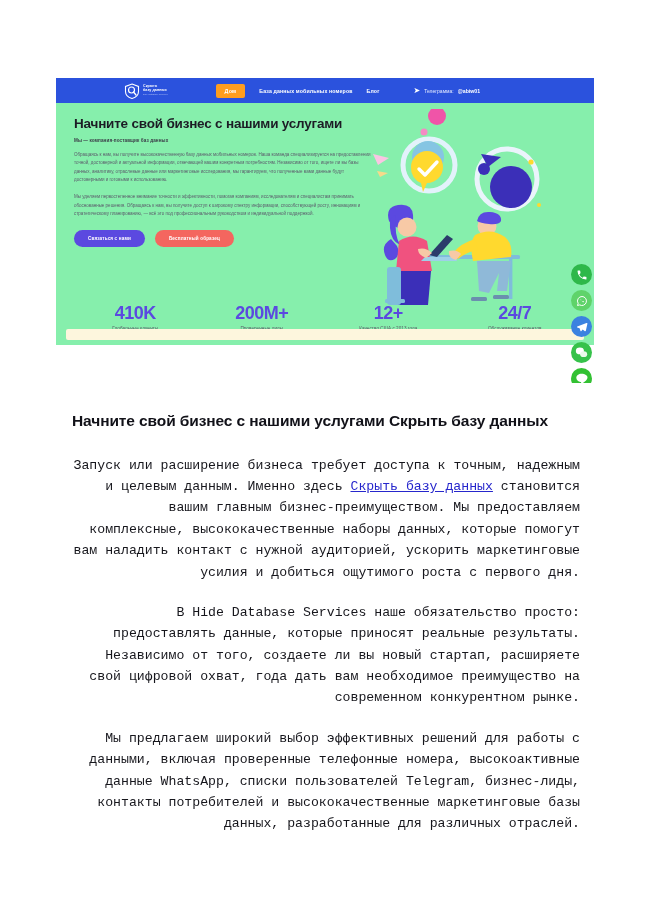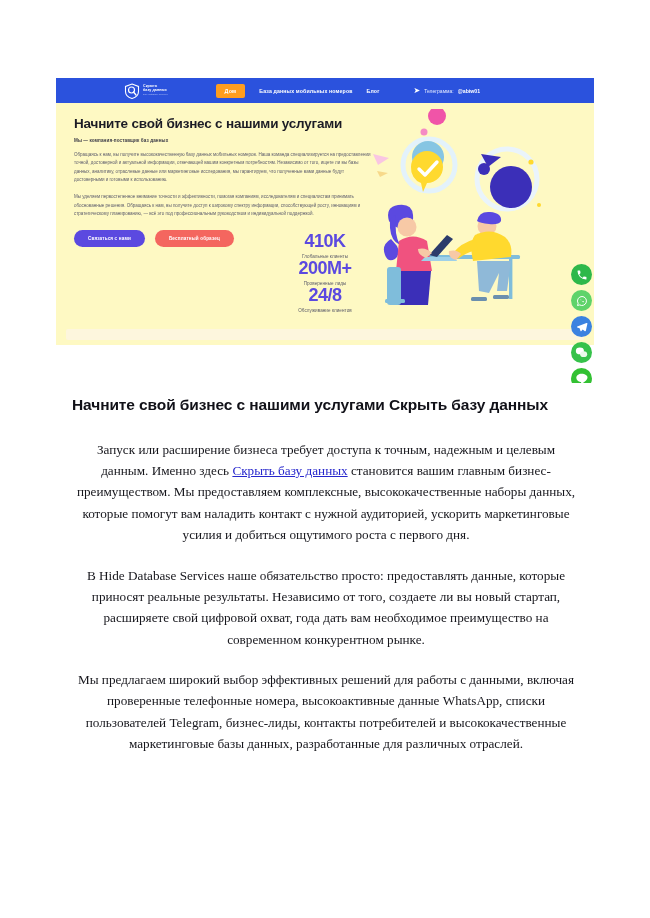--- a/index.html
+++ b/index.html
@@ -55,21 +55,21 @@
     display:flex; align-items:center; gap:4px; margin-left: 20px;
   }
   .tg-plane { color:#ffffff; font-size:8px; line-height:1; transform: rotate(0deg); }
   .nav-tg-label { color:#e4eaff; font-size:5px; }
   .nav-tg-handle { color:#ffffff; font-size:5.2px; font-weight:700; }
 
   
   .hero {
     position: relative;
     height: 242px;
-    background: #fef9c3;
+    background: #86efac;
     padding: 13px 0 0 18px;
   }
   .hero-title {
     font-size: 13.5px; font-weight: 700; color: #1c1c25;
     letter-spacing: -0.2px; margin: 0 0 7px 0;
   }
   .hero-sub {
     font-size: 4.6px; font-weight: 700; color: #3a3a46; margin: 0 0 8px 0;
     letter-spacing: .1px;
   }
@@ -83,22 +83,22 @@
     padding: 6px 14px; letter-spacing: .15px;
   }
   .btn-primary { background: #5b49e0; }
   .btn-secondary { background: #f4665f; }
 
   
   .illus { position: absolute; right: 18px; top: 6px; width: 205px; height: 200px; }
 
   
   .stats {
-    position: absolute; left: 0; right: 0; bottom: 32px;
-    display: flex; padding: 0 16px; flex-direction: column;
+    position: absolute; left: 0; right: 0; bottom: 14px;
+    display: flex; padding: 0 16px;
   }
   .stat { flex: 1; text-align: center; }
   .stat-num {
     font-size: 18px; font-weight: 800; color: #5b49e0; letter-spacing: -0.5px;
     line-height: 1;
   }
   .stat-lbl { font-size: 4.6px; color: #5a5a68; margin-top: 4px; letter-spacing:.05px;}
 
   .cream-bar {
     position: absolute; left: 10px; right: 10px; bottom: 5px; height: 11px;
@@ -115,30 +115,30 @@
     display: flex; align-items: center; justify-content: center;
     color: #fff; font-size: 11px; line-height: 1;
   }
   .soc-phone { background: #2eb84a; }
   .soc-wa { background: #5fd36a; }
   .soc-tg { background: #3b82e0; }
   .soc-wechat { background: #36c24a; }
   .soc-line { background: #33c133; }
 
   
-  .article { position: absolute; left: 72px; top: 392px; width: 508px; }
+  .article { position: absolute; left: 72px; top: 408px; width: 508px; }
   .art-h1 {
     font-family: "Liberation Sans", sans-serif;
     font-size: 15.5px; font-weight: 700; color: #111118;
     line-height: 1.72; margin: 0 0 20px 0; letter-spacing: -0.1px;
   }
   .art-p {
-    font-family: Liberation Serif, serif;
+    font-family: Liberation Mono, monospace;
     font-size: 13.2px; line-height: 1.62; color: #16161c;
-    margin: 0 0 19px 0; text-align: center;
+    margin: 0 0 19px 0; text-align: right;
   }
   .art-link { color: #2626cc; text-decoration: underline; }
 </style>
 </head>
 <body>
 
 <div class="page">
 
   <div class="shot">
 
@@ -236,21 +236,25 @@
       <div class="stats">
         <div class="stat">
           <div class="stat-num">410K</div>
           <div class="stat-lbl">Глобальные клиенты</div>
         </div>
         <div class="stat">
           <div class="stat-num">200M+</div>
           <div class="stat-lbl">Проверенные лиды</div>
         </div>
         <div class="stat">
-          <div class="stat-num">24/8</div>
+          <div class="stat-num">12+</div>
+          <div class="stat-lbl">Качество США с 2013 года</div>
+        </div>
+        <div class="stat">
+          <div class="stat-num">24/7</div>
           <div class="stat-lbl">Обслуживание клиентов</div>
         </div>
       </div>
 
       <div class="cream-bar"></div>
     </div>
 
     <div class="social-rail">
       <span class="soc soc-phone">
         <svg width="12" height="12" viewBox="0 0 24 24" fill="#fff">

